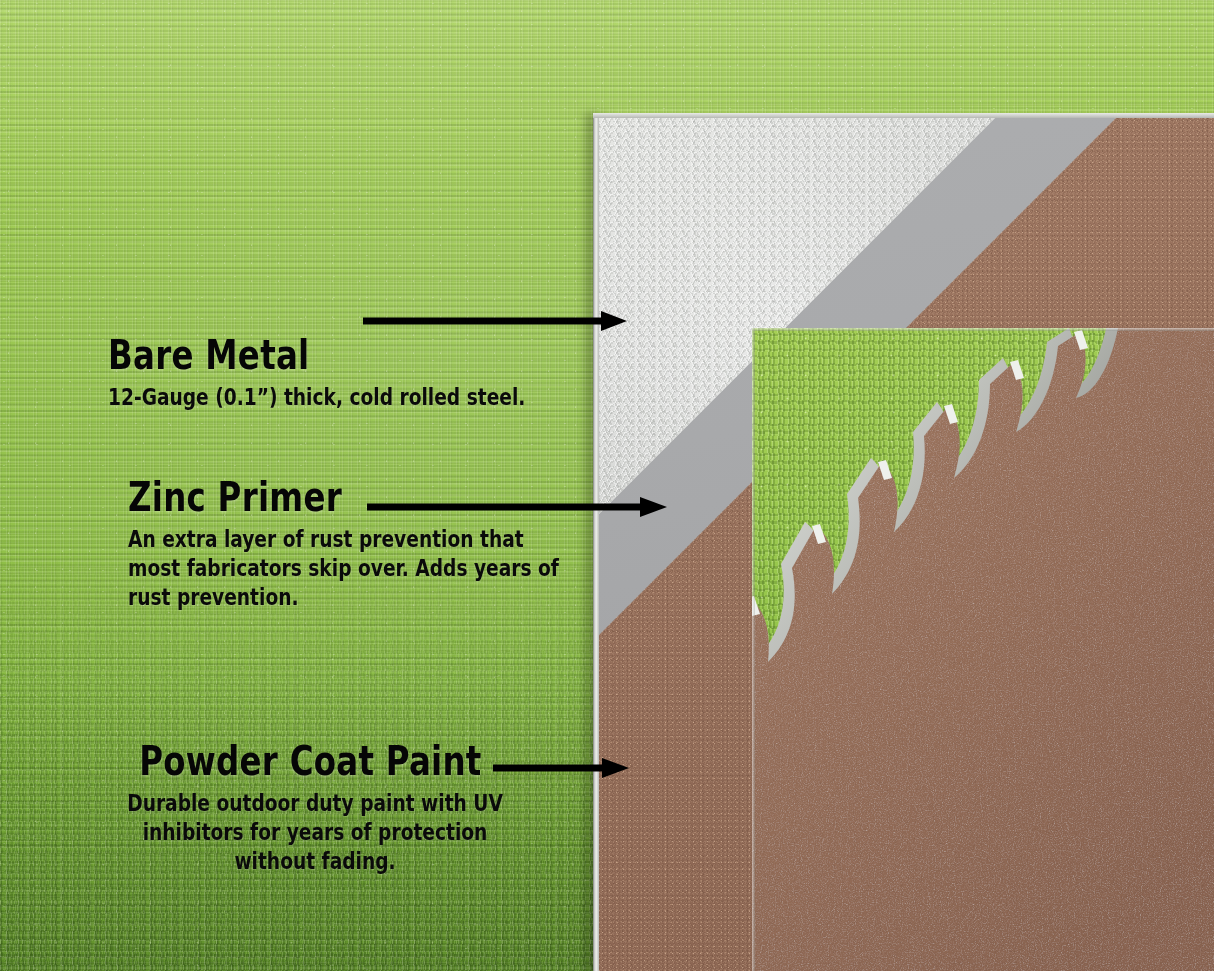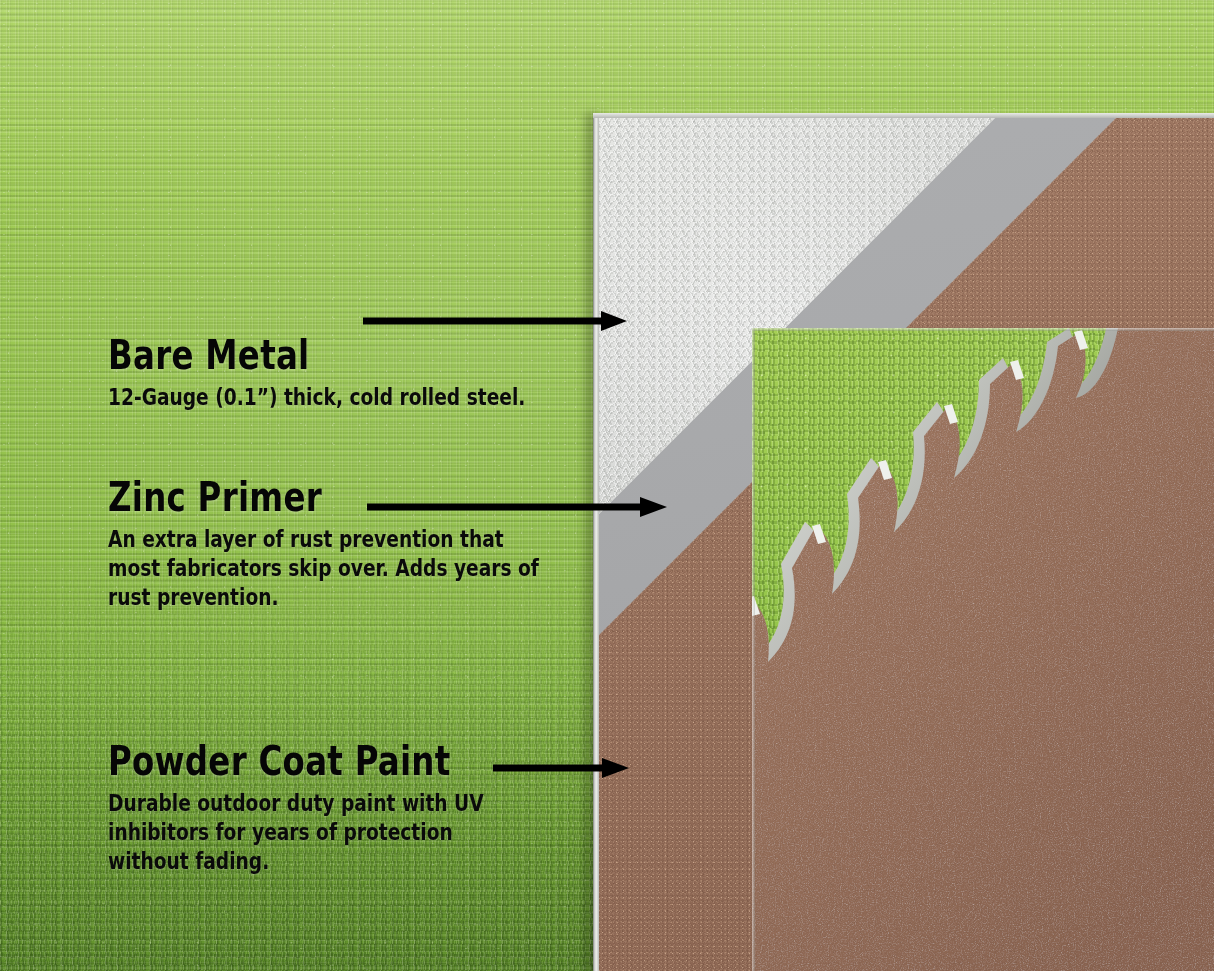--- a/index.html
+++ b/index.html
@@ -163,25 +163,25 @@
     line-height:1.26;
     letter-spacing:0px;
     text-shadow:0 1px 2px rgba(255,255,255,.18);
     transform:scaleX(.90);
     transform-origin:left top;
   }
   #c1{ left:108px; top:292px;margin-top:44px; }
   #c1 h2{ font-size:41px; }
   #c1 p{ font-size:23px; width:520px; }
 
-  #c2{ left:108px; top:478px; }
+  #c2{ left:108px; top:478px;padding-left:20px; }
   #c2 h2{ font-size:41px; }
   #c2 p{ font-size:23px; width:500px; }
 
-  #c3{ left:108px; top:742px; }
+  #c3{ left:108px; top:742px;text-align:center; }
   #c3 h2{ font-size:41px; }
   #c3 p{ font-size:23px; width:460px; }
 
   
   .arrow{ position:absolute; height:22px; }
   #a1{ left:363px; top:310px;  width:264px; }
   #a2{ left:367px; top:496px;  width:300px; }
   #a3{ left:493px; top:757px;  width:136px; }
 </style>
 </head>

